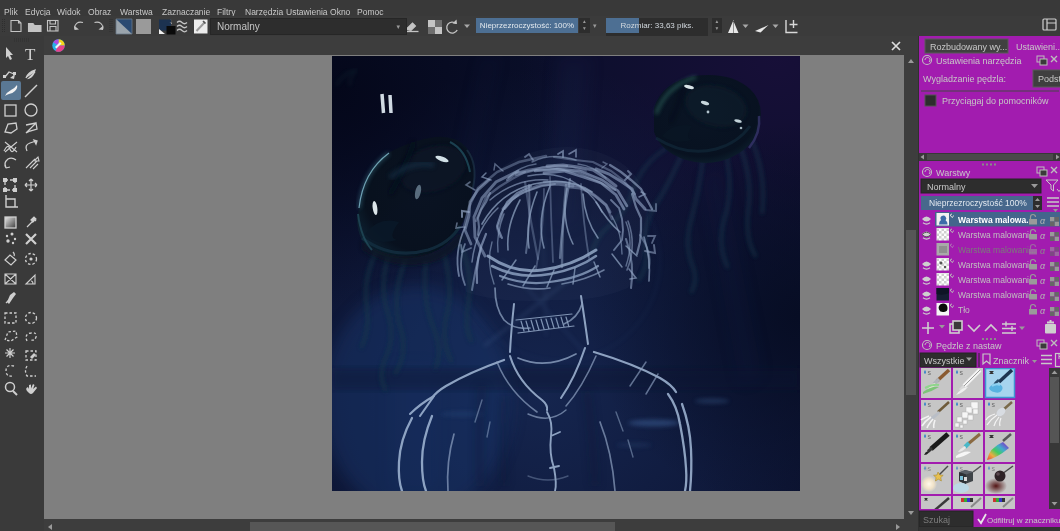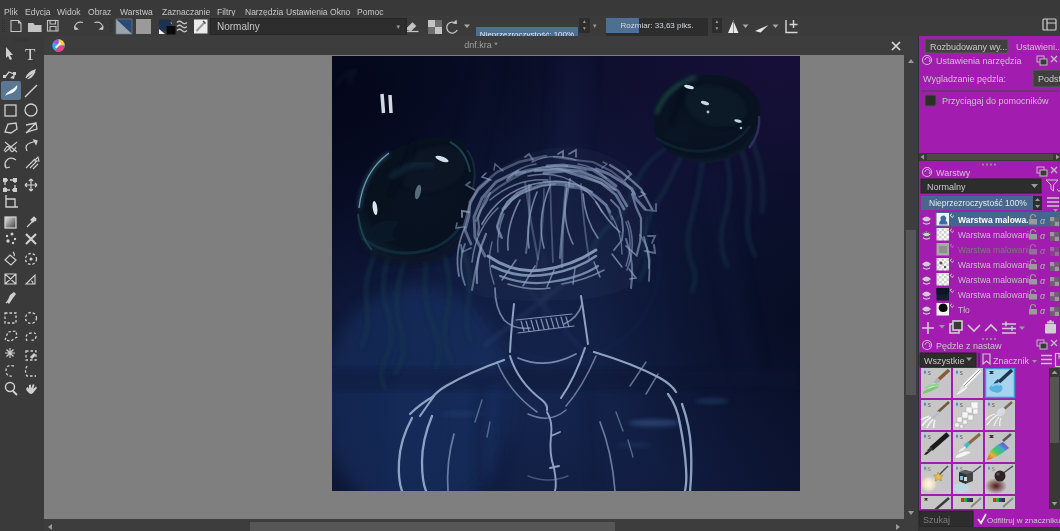--- a/index.html
+++ b/index.html
@@ -95,21 +95,21 @@
       <path d="M772.5 8.5 l3 3.5 3 -3.5 z" fill="#a8a8a8"></path>
       <g fill="none" stroke="#d8d8d8" stroke-width="1.4">
           <path d="M786 4 v12.5 h11.5 M789.5 8.5 h8 M793.5 4 v8"></path>
         </g>
       <g fill="none" stroke="#cfcfcf" stroke-width="1.2">
           <rect x="1043" y="3" width="13" height="11" rx="1"></rect>
           <path d="M1047 3 v11 M1047 7 h9"></path>
         </g>
     </svg>
     <div class="combo" style="position:absolute;left:210px;top:1.5px;width:189px;height:15px;line-height:15px;padding-left:6px;">Normalny<span style="position:absolute;right:6px;top:0;color:#9a9a9a;font-size:7px;">▾</span></div>
-    <div style="position:absolute;left:476px;top:1.5px;width:102px;height:15px;background:#4d6f93;color:#e2e8ee;font-size:8px;text-align:center;line-height:15px;margin-top:9px;">Nieprzezroczystość: 100%</div>
+    <div style="position:absolute;left:476px;top:1.5px;width:102px;height:15px;background:#4d6f93;color:#e2e8ee;font-size:8px;text-align:center;line-height:15px;">Nieprzezroczystość: 100%</div>
     <div style="position:absolute;left:579px;top:1.5px;width:11px;height:15px;background:#2d2d2d;color:#9a9a9a;font-size:5.5px;text-align:center;line-height:7px;">▴<br>▾</div>
     <div style="position:absolute;left:593px;top:6px;color:#9a9a9a;font-size:7px;">▾</div>
     <div style="position:absolute;left:606px;top:1.5px;width:102px;height:29px;background:#2d2d2d;color:#d2d8de;font-size:8px;text-align:center;line-height:15px;"><div style="position:absolute;left:0;top:0;width:33px;height:15px;background:#4d6f93;"></div><span style="position:relative;">Rozmiar: 33,63 piks.</span></div>
     <div style="position:absolute;left:712px;top:1.5px;width:10px;height:15px;background:#2d2d2d;color:#9a9a9a;font-size:5.5px;text-align:center;line-height:7px;">▴<br>▾</div>
   </div>
   </div>
   <div id="toolbox" class="abs">
     <svg width="44" height="495" viewBox="0 0 44 495">
       <g stroke="#2e2e2e">
         <line x1="14" y1="3" x2="30" y2="3" stroke-dasharray="1,1"></line>
@@ -180,21 +180,20 @@
     </svg>
   </div>
   <div id="tabbar" class="abs">
     <svg style="position:absolute;left:8px;top:3px" width="13" height="13" viewBox="0 0 13 13">
       <circle cx="6.5" cy="6.5" r="6.2" fill="#27b2e7"></circle>
       <path d="M6.5 6.5 L6.5 0.3 A6.2 6.2 0 0 1 12.7 6.5 Z" fill="#f7d617"></path>
       <path d="M6.5 6.5 L12.7 6.5 A6.2 6.2 0 0 1 3.4 11.9 Z" fill="#e8418c"></path>
       <path d="M6.5 6.5 L1.2 3.2 A6.2 6.2 0 0 1 6.5 0.3 Z" fill="#b04ae0"></path>
       <path d="M3 8 l5 -5 1.5 1.5 -5 5 z" fill="#eef5f8"></path>
     </svg>
-    <div style="position:absolute;left:0;top:4px;width:874px;text-align:center;color:#9f9f9f;font-size:9px;">dnf.kra *</div>
     <svg style="position:absolute;left:847px;top:5px" width="10" height="10" viewBox="0 0 10 10">
       <path d="M1 1 L9 9 M9 1 L1 9" stroke="#dcdcdc" stroke-width="1.7"></path>
     </svg>
   </div>
   <div id="view" class="abs">
     <svg style="position:absolute;left:288px;top:1px" width="468" height="435" viewBox="0 0 468 435">
       <defs>
         <radialGradient id="bgc" cx="45%" cy="78%" r="75%">
           <stop offset="0" stop-color="#15254e"></stop>
           <stop offset=".5" stop-color="#101b3e"></stop>

